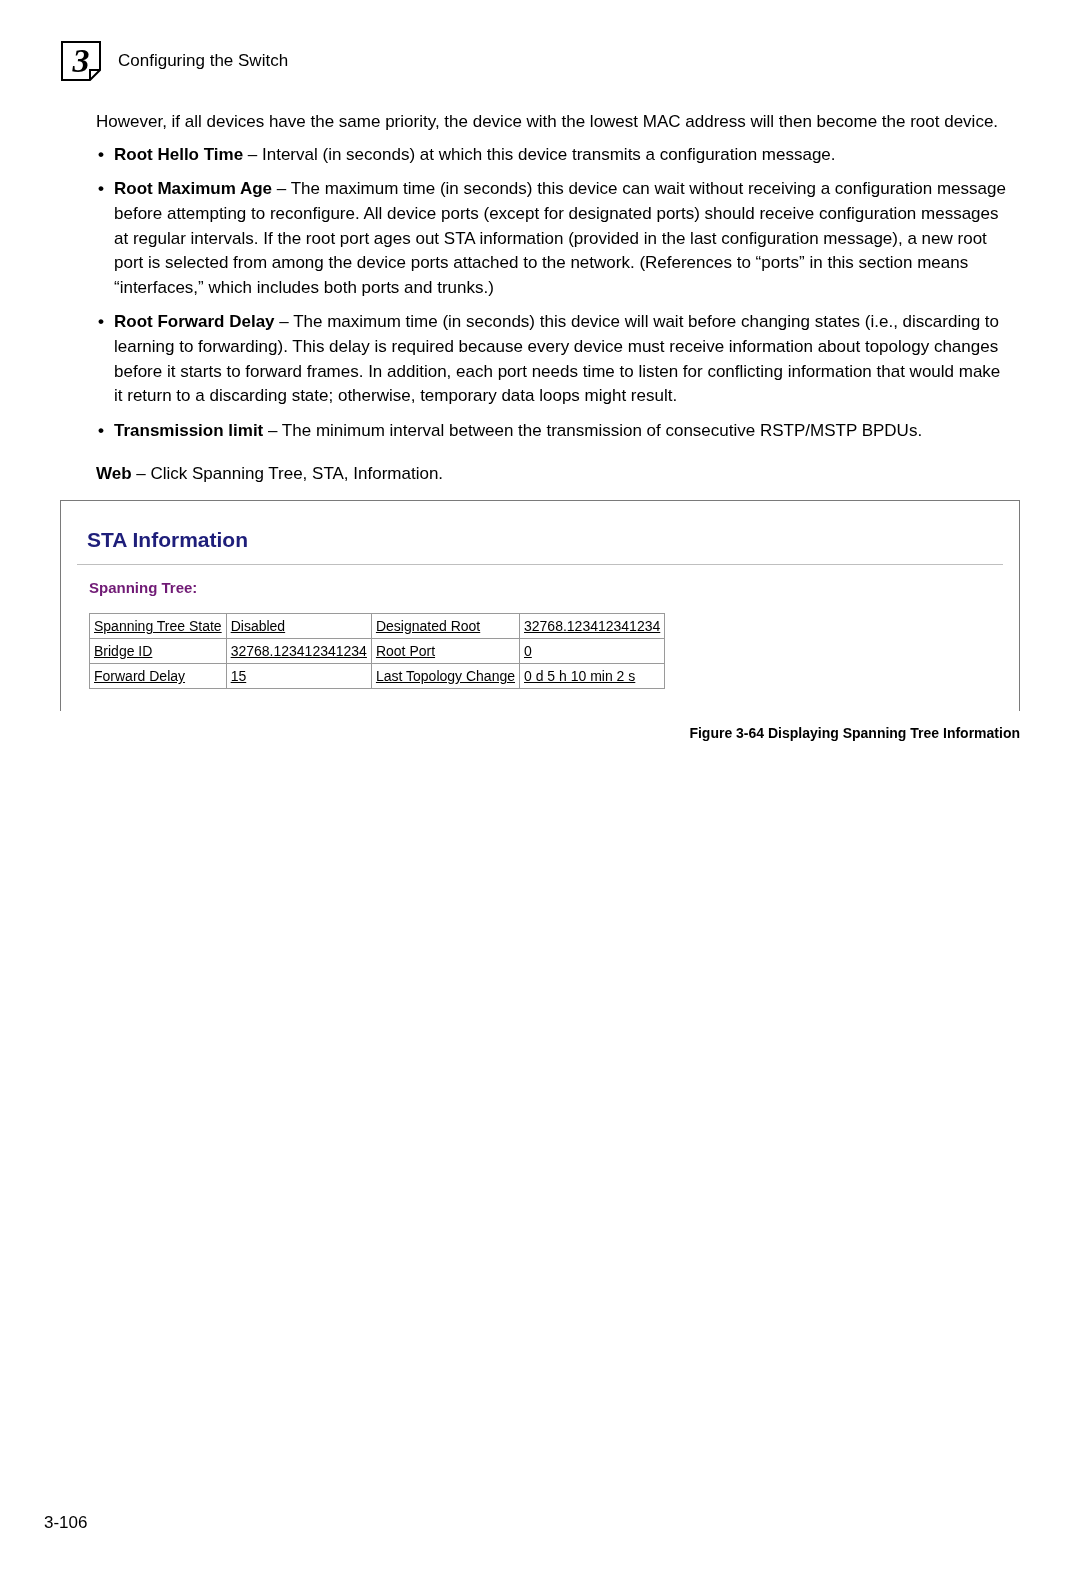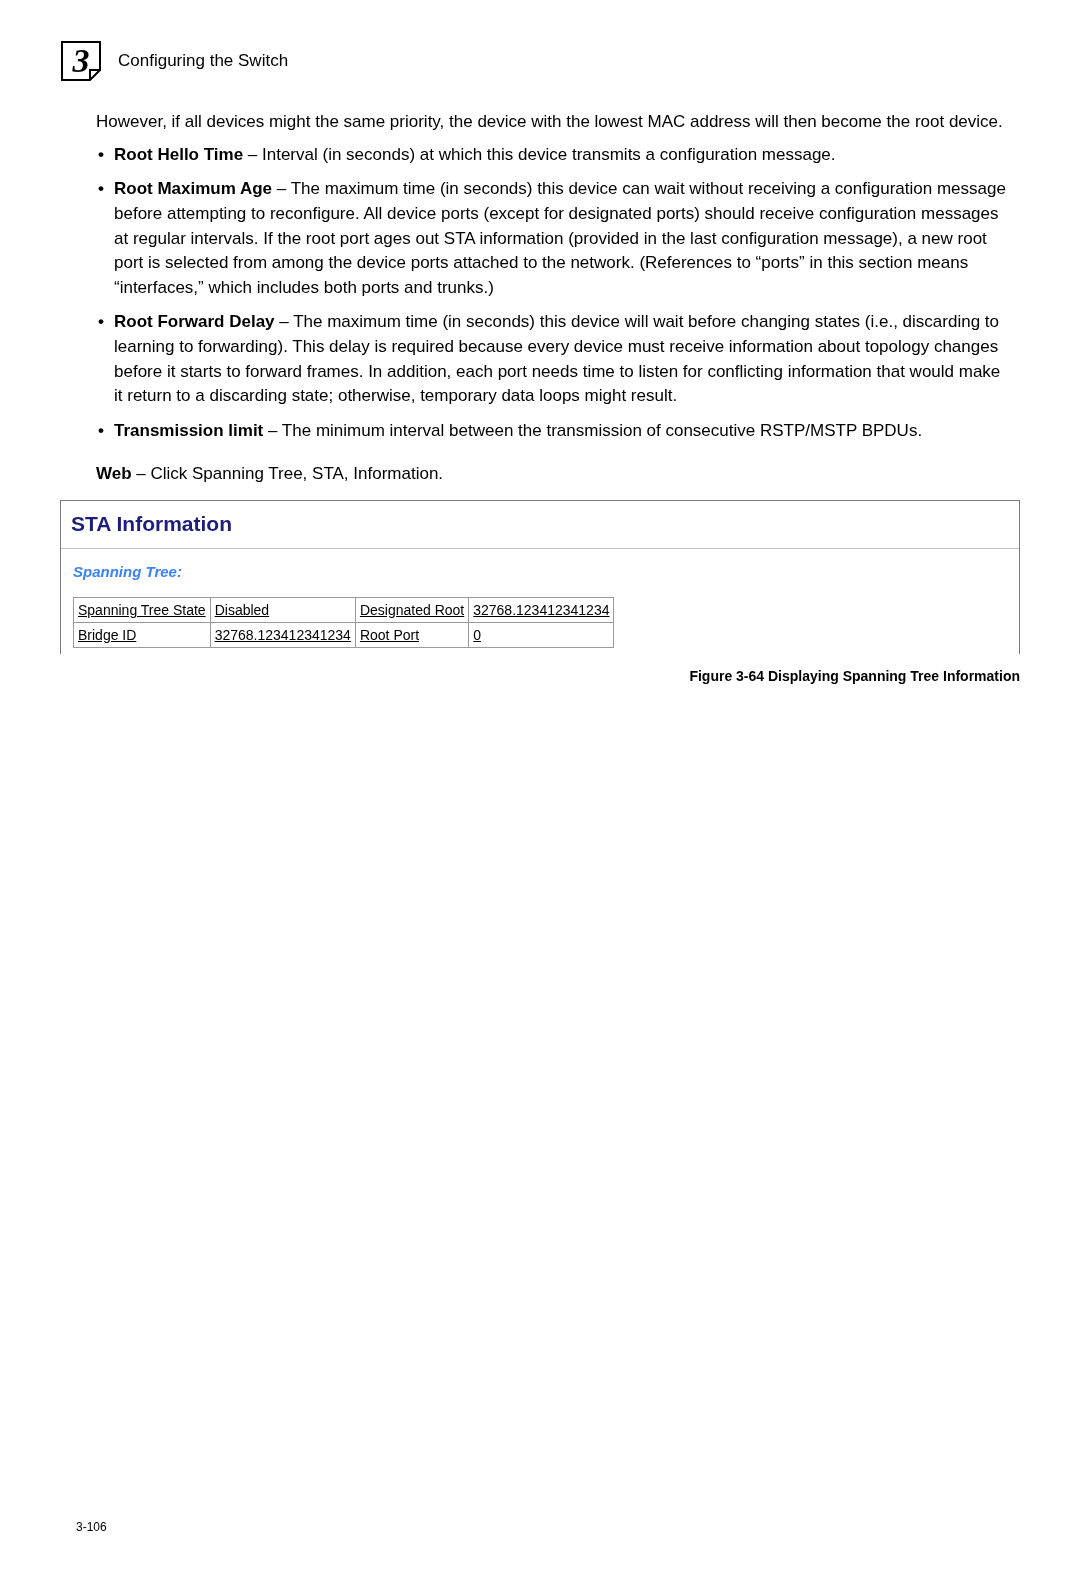--- a/index.html
+++ b/index.html
@@ -74,41 +74,40 @@
     }
     .web-line {
       margin: 18px 0 14px 0;
     }
     .web-label {
       font-weight: bold;
     }
     .sta-panel {
       border: 1px solid #7a7a7a;
       border-bottom: none;
-      padding: 0;
+      padding: 16px;
       margin-left: 0;
     }
     .sta-title {
       font-family: Verdana, Geneva, sans-serif;
       font-weight: bold;
       font-size: 21px;
       color: #1e1e7a;
       padding: 8px 10px 8px 10px;
       border-bottom: 1px solid #bfbfbf;
     }
     .sta-body {
       padding: 12px 12px 6px 12px;
     }
     .sta-subtitle {
       font-family: Verdana, Geneva, sans-serif;
       font-weight: bold;
       font-size: 15px;
-      color: #3b82f6;
+      color: #701a75;
       margin-bottom: 14px;
-      font-style: italic;
     }
     table.sta-table {
       border-collapse: collapse;
       font-family: Verdana, Geneva, sans-serif;
       font-size: 14px;
       text-decoration: underline;
     }
     table.sta-table td {
       border: 1px solid #9a9a9a;
       padding: 2px 4px;
@@ -117,40 +116,40 @@
     }
     .figure-caption {
       text-align: right;
       font-weight: bold;
       font-size: 14px;
       margin-top: 12px;
     }
     .page-number {
       position: fixed;
       bottom: 34px;
-      left: 76px;
-      font-size: 12px;
+      left: 44px;
+      font-size: 17px;
     }
   </style>
 </head>
 <body>
 
 <div class="header">
   <div class="chapter-badge">
     <svg viewBox="0 0 42 42">
       <path d="M2 2 L40 2 L40 30 L30 40 L2 40 Z" fill="none" stroke="#000" stroke-width="2"></path>
       <path d="M30 40 L30 30 L40 30" fill="none" stroke="#000" stroke-width="2"></path>
     </svg>
     <span class="chapter-num">3</span>
   </div>
   <div class="chapter-title">Configuring the Switch</div>
 </div>
 
 <div class="content">
-  <p class="intro-para">However, if all devices might the same priority, the device with the lowest MAC address will then become the root device.</p>
+  <p class="intro-para">However, if all devices have the same priority, the device with the lowest MAC address will then become the root device.</p>
 
   <ul class="bullets">
     <li><span class="term">Root Hello Time</span><span> – Interval (in seconds) at which this device transmits a configuration message.</span></li>
     <li><span class="term">Root Maximum Age</span><span> – The maximum time (in seconds) this device can wait without receiving a configuration message before attempting to reconfigure. All device ports (except for designated ports) should receive configuration messages at regular intervals. If the root port ages out STA information (provided in the last configuration message), a new root port is selected from among the device ports attached to the network. (References to “ports” in this section means “interfaces,” which includes both ports and trunks.)</span></li>
     <li><span class="term">Root Forward Delay</span><span> – The maximum time (in seconds) this device will wait before changing states (i.e., discarding to learning to forwarding). This delay is required because every device must receive information about topology changes before it starts to forward frames. In addition, each port needs time to listen for conflicting information that would make it return to a discarding state; otherwise, temporary data loops might result.</span></li>
     <li><span class="term">Transmission limit</span><span> – The minimum interval between the transmission of consecutive RSTP/MSTP BPDUs.</span></li>
   </ul>
 
   <p class="web-line"><span class="web-label">Web</span><span> – Click Spanning Tree, STA, Information.</span></p>
 </div>
@@ -166,20 +165,26 @@
         <td>Disabled</td>
         <td>Designated Root</td>
         <td>32768.123412341234</td>
       </tr>
       <tr>
         <td>Bridge ID</td>
         <td>32768.123412341234</td>
         <td>Root Port</td>
         <td>0</td>
       </tr>
+      <tr>
+        <td>Forward Delay</td>
+        <td>15</td>
+        <td>Last Topology Change</td>
+        <td>0 d 5 h 10 min 2 s</td>
+      </tr>
     </tbody>
       </table>
   </div>
 </div>
 
 <div class="figure-caption">Figure 3-64  Displaying Spanning Tree Information</div>
 
 <div class="page-number">3-106</div>
 
 </body></html>

